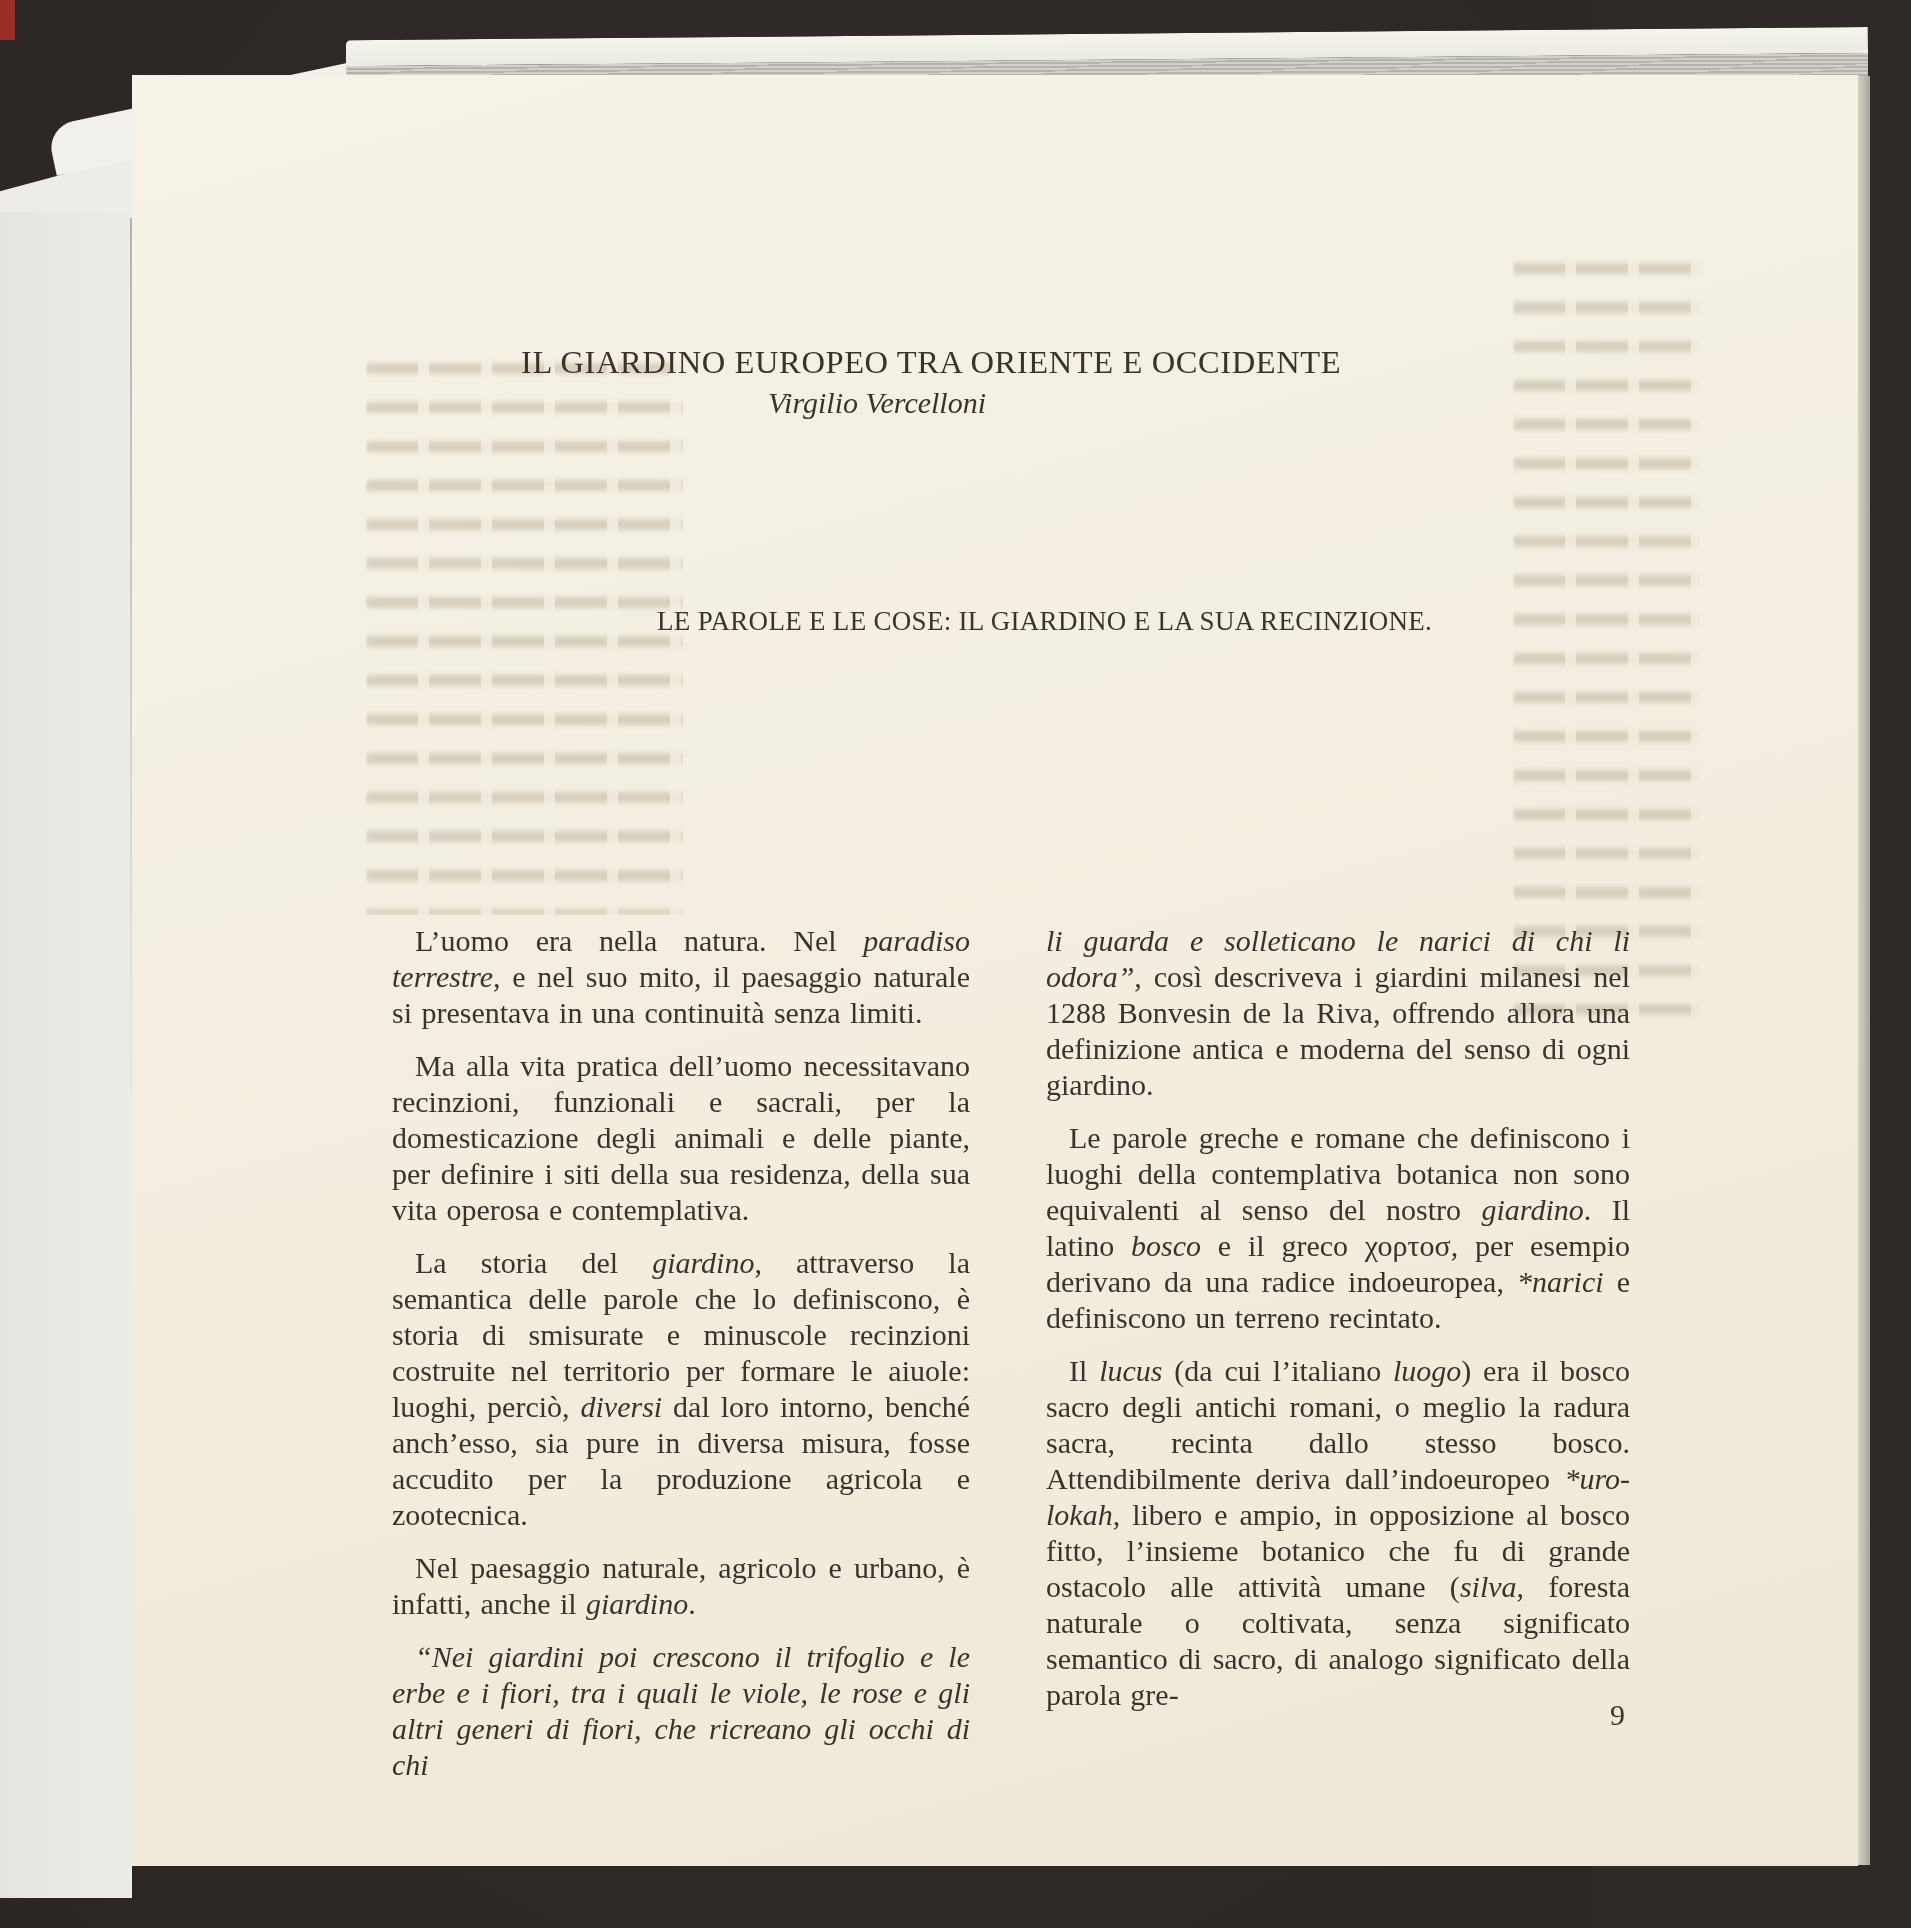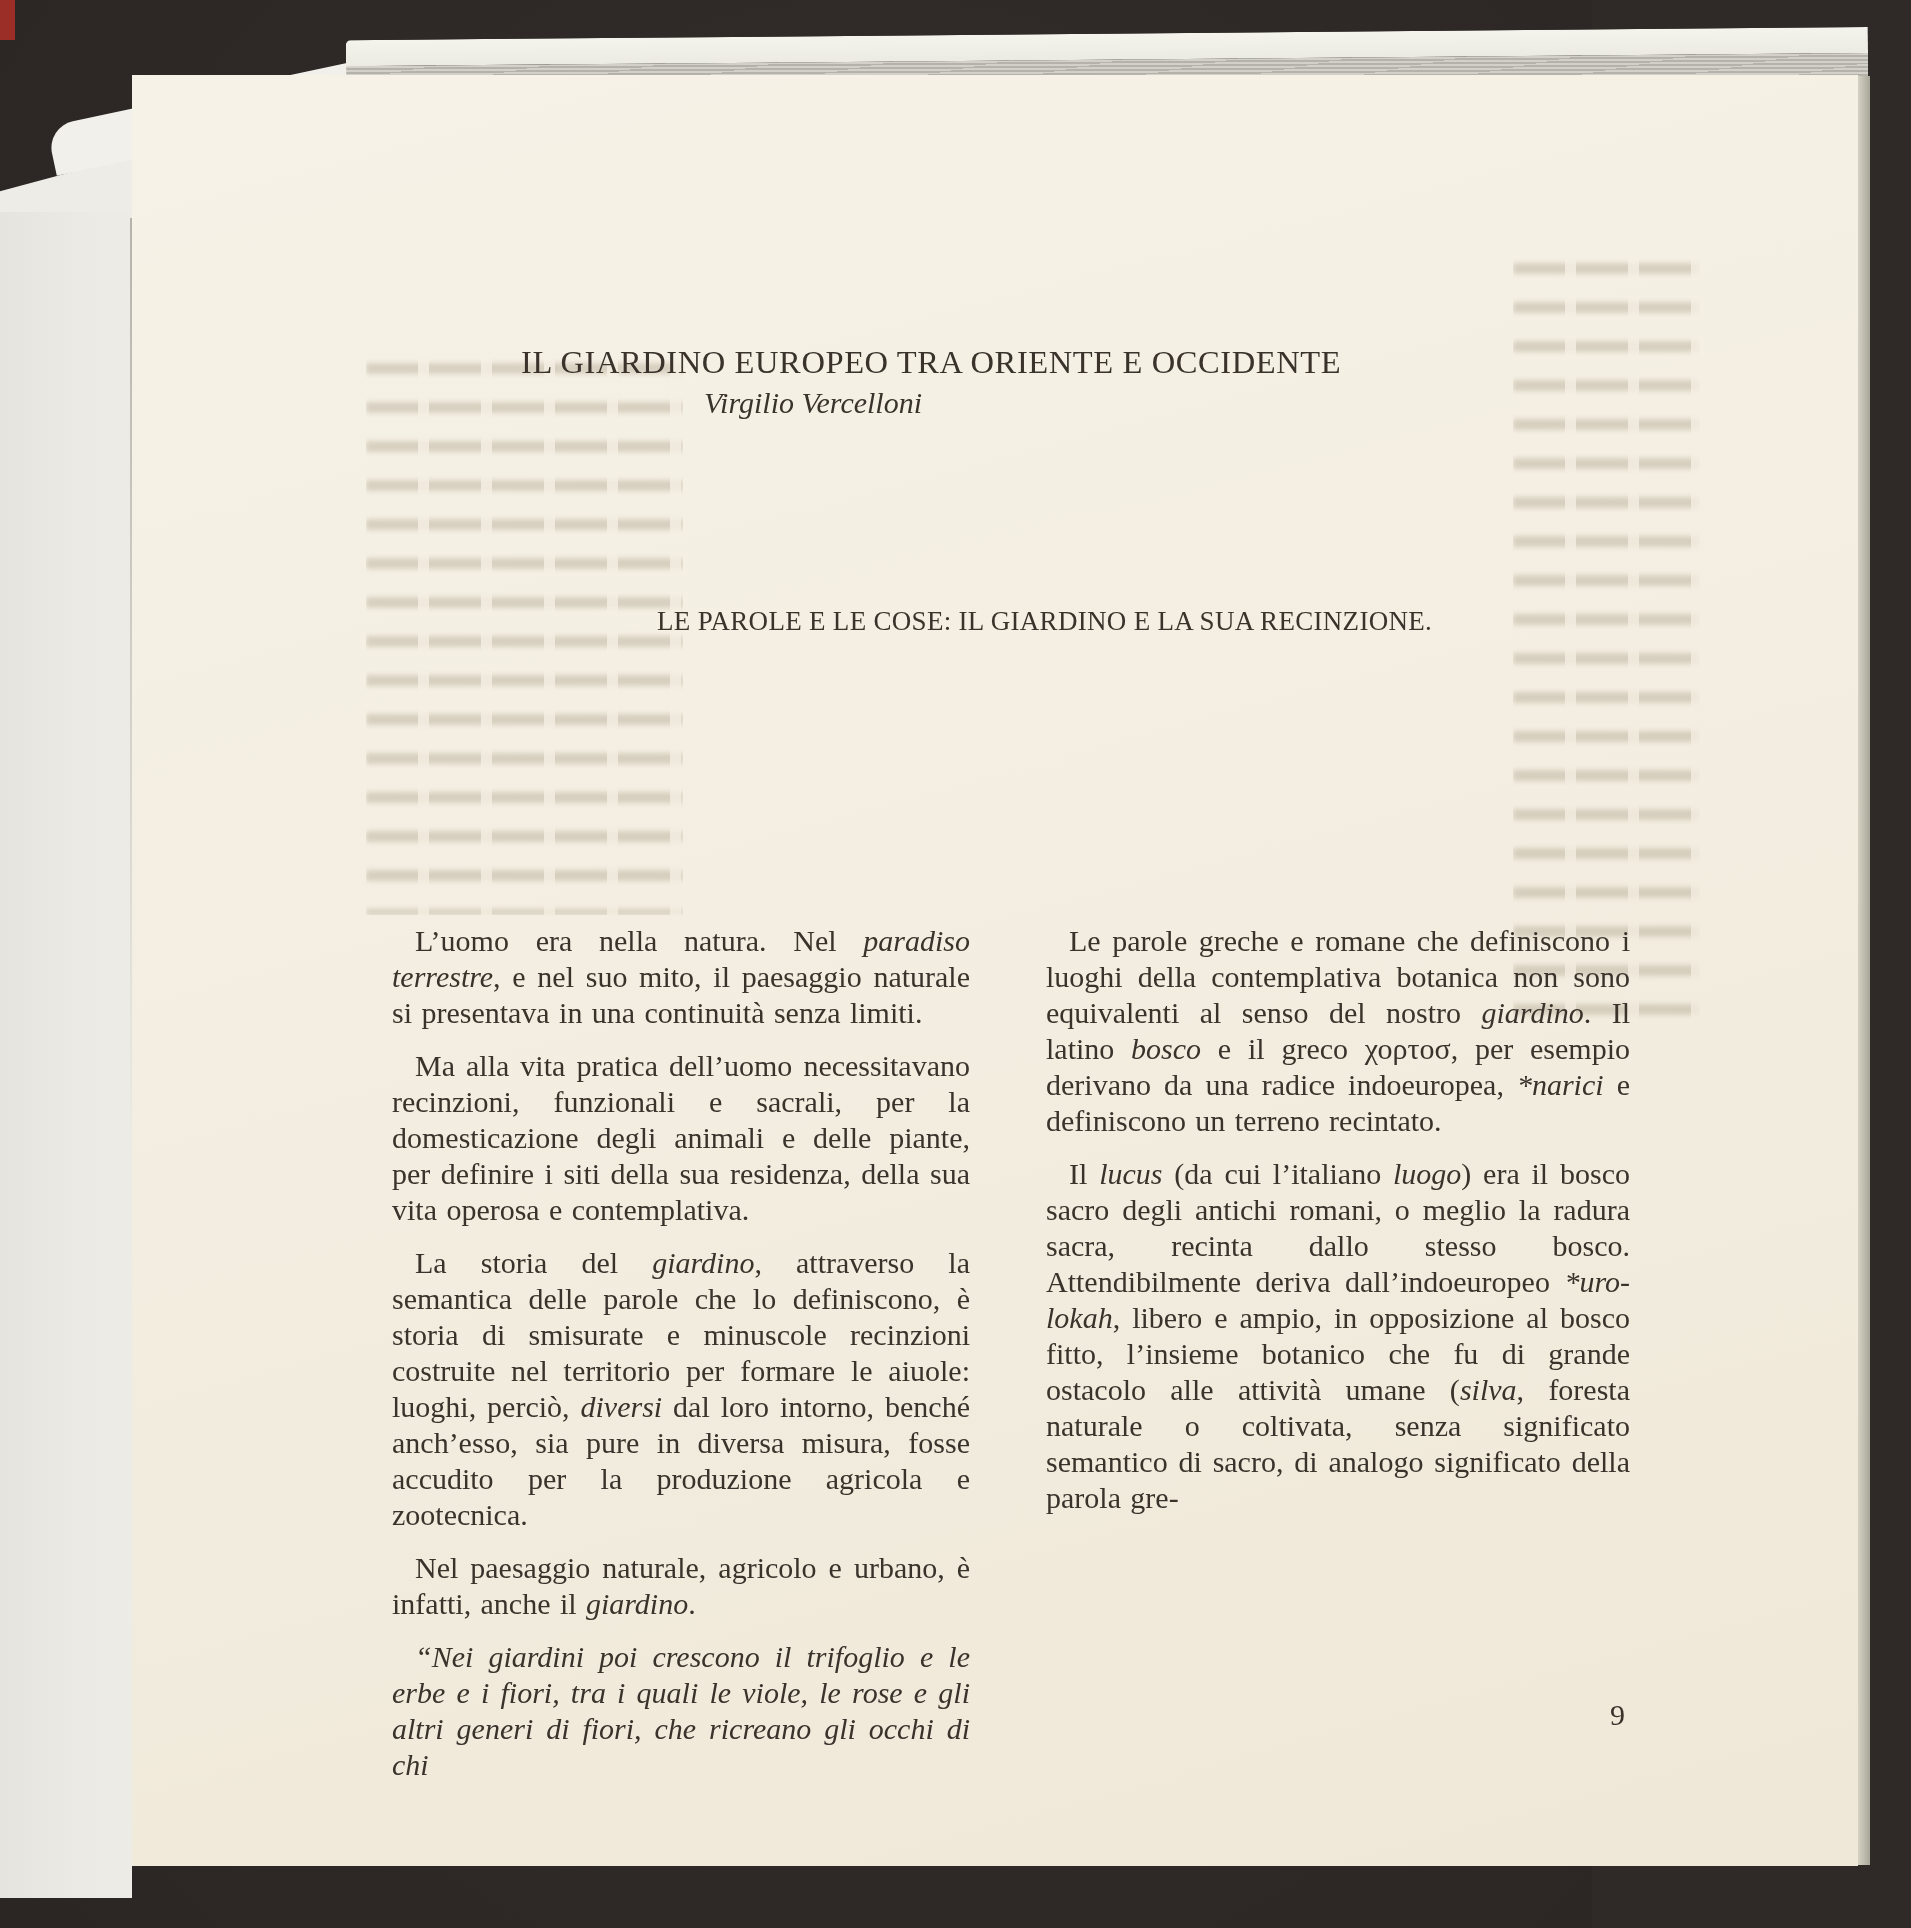--- a/index.html
+++ b/index.html
@@ -40,21 +40,21 @@
   .ghost{position:absolute;filter:blur(2.9px);opacity:.55;
          background:repeating-linear-gradient(180deg,rgba(0,0,0,0) 0 6.7px,rgba(148,136,112,.55) 6.7px 18px,rgba(0,0,0,0) 18px 39px);
          -webkit-mask-image:repeating-linear-gradient(90deg,#000 0 52px,rgba(0,0,0,.2) 52px 63px);
          mask-image:repeating-linear-gradient(90deg,#000 0 52px,rgba(0,0,0,.2) 52px 63px);}
   .ghost-left{left:366px;top:356px;width:317px;height:559px;}
   .ghost-right{left:1513px;top:256px;width:187px;height:765px;}
 
   
   .ink{color:#39332c;}
   .title{position:absolute;left:521px;top:344px;font-size:32.5px;letter-spacing:0.6px;white-space:nowrap;}
-  .author{position:absolute;left:704px;top:386px;font-size:30px;font-style:italic;white-space:nowrap;}
+  .author{position:absolute;left:768px;top:386px;font-size:30px;font-style:italic;white-space:nowrap;}
   .heading{position:absolute;left:612px;top:606px;font-size:27px;letter-spacing:0.3px;white-space:nowrap;margin-left:45px;}
   .col{position:absolute;top:906px;font-size:30px;line-height:36px;text-align:justify;word-spacing:1.9px;}
   .col-left{left:375px;width:612px;}
   .col-right{left:1029px;width:618px;}
   .para{margin:17px;text-indent:23px;}
   .para.no-indent{text-indent:0;}
   .para i{font-style:italic;}
   .pageno{position:absolute;left:1610px;top:1698px;font-size:30px;}
 </style>
 </head>
@@ -87,20 +87,21 @@
 
   <div class="col col-left ink">
     <p class="para"><span>L’uomo era nella natura. Nel </span><i>paradiso terrestre</i><span>, e nel suo mito, il paesaggio naturale si presentava in una continuità senza limiti.</span></p>
     <p class="para"><span>Ma alla vita pratica dell’uomo necessitavano recinzioni, funzionali e sacrali, per la domesticazione degli animali e delle piante, per definire i siti della sua residenza, della sua vita operosa e contemplativa.</span></p>
     <p class="para"><span>La storia del </span><i>giardino</i><span>, attraverso la semantica delle parole che lo definiscono, è storia di smisurate e minuscole recinzioni costruite nel territorio per formare le aiuole: luoghi, perciò, </span><i>diversi</i><span> dal loro intorno, benché anch’esso, sia pure in diversa misura, fosse accudito per la produzione agricola e zootecnica.</span></p>
     <p class="para"><span>Nel paesaggio naturale, agricolo e urbano, è infatti, anche il </span><i>giardino</i><span>.</span></p>
     <p class="para"><i>“Nei giardini poi crescono il trifoglio e le erbe e i fiori, tra i quali le viole, le rose e gli altri generi di fiori, che ricreano gli occhi di chi</i></p>
   </div>
 
   <div class="col col-right ink">
+    <p class="para no-indent"><i>li guarda e solleticano le narici di chi li odora”</i><span>, così descriveva i giardini milanesi nel 1288 Bonvesin de la Riva, offrendo allora una definizione antica e moderna del senso di ogni giardino.</span></p>
     <p class="para"><span>Le parole greche e romane che definiscono i luoghi della contemplativa botanica non sono equivalenti al senso del nostro </span><i>giardino</i><span>. Il latino </span><i>bosco</i><span> e il greco χορτοσ, per esempio derivano da una radice indoeuropea, </span><i>*narici</i><span> e definiscono un terreno recintato.</span></p>
     <p class="para"><span>Il </span><i>lucus</i><span> (da cui l’italiano </span><i>luogo</i><span>) era il bosco sacro degli antichi romani, o meglio la radura sacra, recinta dallo stesso bosco. Attendibilmente deriva dall’indoeuropeo </span><i>*uro-lokah</i><span>, libero e ampio, in opposizione al bosco fitto, l’insieme botanico che fu di grande ostacolo alle attività umane (</span><i>silva</i><span>, foresta naturale o coltivata, senza significato semantico di sacro, di analogo significato della parola gre-</span></p>
   </div>
 
   <div class="pageno ink">9</div>
 
 </div>
 
 
 </body></html>

